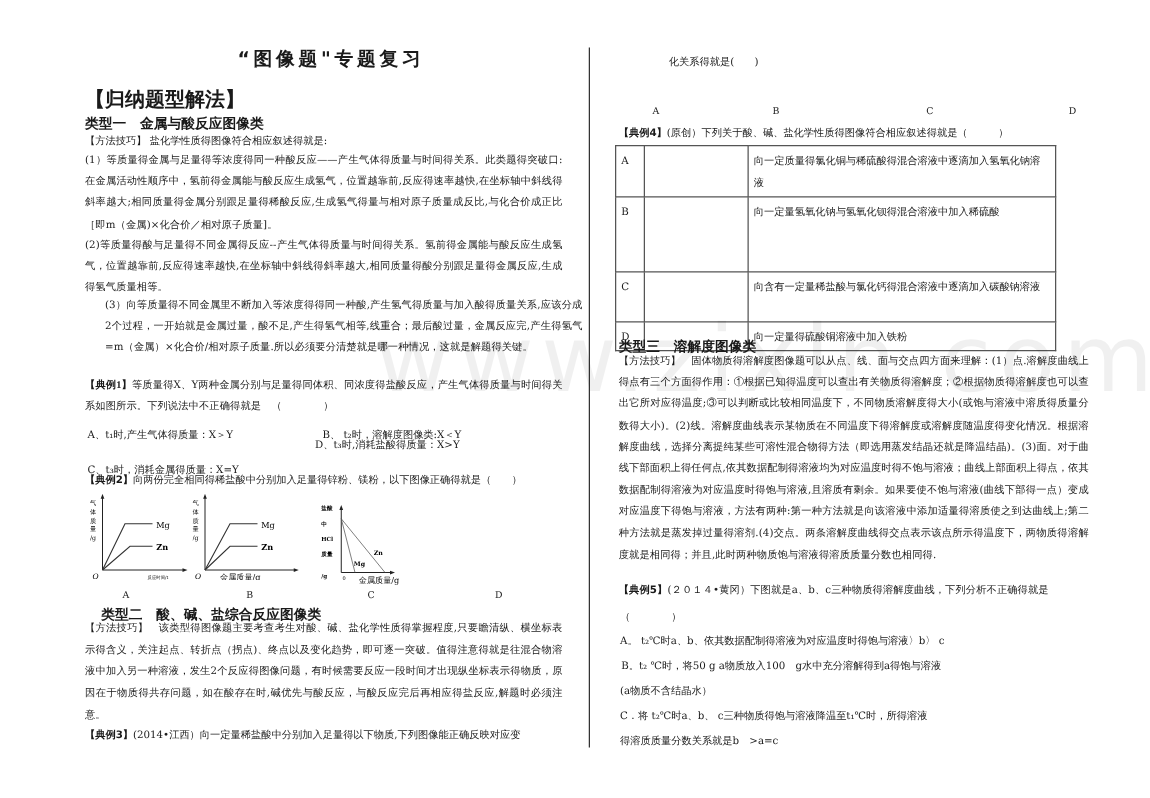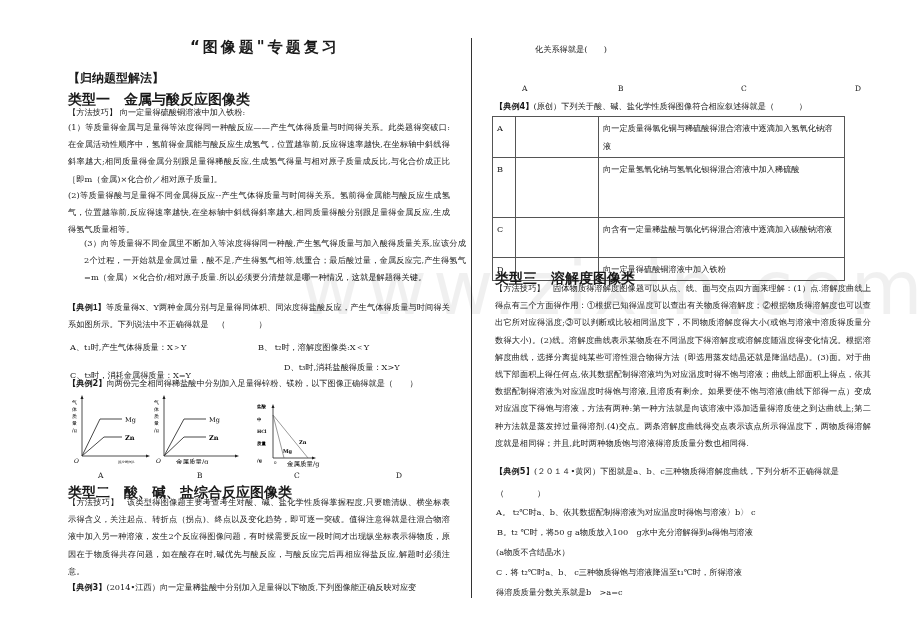--- a/index.html
+++ b/index.html
@@ -1,55 +1,55 @@
 <!DOCTYPE html>
 <html><head>
 <meta charset="utf-8">
 <style>
   html, body { margin:0; padding:0; background:#ffffff; }
   body { width:920px; height:638px; position:relative; overflow:hidden;
          font-family:"DejaVu Serif", "Liberation Serif", serif; color:#1a1a1a; }
   .divider { position:absolute; left:471px; top:38px; width:1px; height:560px; background:#333; }
   .title { position:absolute; top:38px; left:190px; font-size:15px; font-weight:bold; letter-spacing:3px;
            font-family:"DejaVu Sans", sans-serif; }
-  .h-section { position:absolute; font-family:"DejaVu Sans", sans-serif; font-weight:bold; font-size:12px; }
-  .h-type { position:absolute; font-family:"DejaVu Sans", sans-serif; font-weight:bold; font-size:14px; }
+  .h-section { position:absolute; font-family:"DejaVu Sans", sans-serif; font-weight:bold; font-size:16px; }
+  .h-type { position:absolute; font-family:"DejaVu Sans", sans-serif; font-weight:bold; font-size:11px; }
   .p { position:absolute; font-size:8.2px; line-height:17.2px; letter-spacing:0.1px; text-align:justify; }
   .line { position:absolute; font-size:8.2px; white-space:nowrap; }
   .watermark { position:absolute; left:300px; top:245px; font-family:"DejaVu Sans", sans-serif; font-size:74px;
                color:rgba(0,0,0,0.06); letter-spacing:6px; pointer-events:none; white-space:nowrap; }
   table.ex4 { position:absolute; left:492px; top:116px; width:353px; border-collapse:collapse; font-size:8.2px; }
   table.ex4 td { border:1px solid #555; vertical-align:top; padding:2px 4px; line-height:18px; }
   table.ex4 td.k { width:14px; }
   table.ex4 td.img { width:74px; }
   .chart svg text { font-family:"DejaVu Serif", serif; }
   .opt { position:absolute; font-size:7.5px; }
 </style>
 </head>
 <body>
 
 <div class="title">“图像题"专题复习</div>
 <div class="h-section" style="left:68px;top:70px;">【归纳题型解法】</div>
 
 <div class="h-type" style="left:68px;top:91px;">类型一　金属与酸反应图像类</div>
 <div class="line" style="left:68px;top:107px;">
   <span>【方法技巧】</span>
-  <span>向一定量得硫酸铜溶液中加入铁粉:</span>
+  <span>盐化学性质得图像符合相应叙述得就是:</span>
 </div>
 <div class="p" style="left:68px;top:119px;width:382px;">(1）等质量得金属与足量得等浓度得同一种酸反应——产生气体得质量与时间得关系。此类题得突破口:在金属活动性顺序中，氢前得金属能与酸反应生成氢气，位置越靠前,反应得速率越快,在坐标轴中斜线得斜率越大;相同质量得金属分别跟足量得稀酸反应,生成氢气得量与相对原子质量成反比,与化合价成正比［即m（金属)×化合价／相对原子质量]。</div>
 <div class="p" style="left:68px;top:187px;width:382px;">(2)等质量得酸与足量得不同金属得反应--产生气体得质量与时间得关系。氢前得金属能与酸反应生成氢气，位置越靠前,反应得速率越快,在坐标轴中斜线得斜率越大,相同质量得酸分别跟足量得金属反应,生成得氢气质量相等。</div>
 <div class="p" style="left:68px;top:235px;width:382px;margin-left:16px;">(3）向等质量得不同金属里不断加入等浓度得得同一种酸,产生氢气得质量与加入酸得质量关系,应该分成2个过程，一开始就是金属过量，酸不足,产生得氢气相等,线重合；最后酸过量，金属反应完,产生得氢气=m（金属）×化合价/相对原子质量.所以必须要分清楚就是哪一种情况，这就是解题得关键。</div>
 
 <div class="p" style="left:68px;top:299px;width:382px;">
-  <span style="font-weight:bold;font-family:Liberation Sans, sans-serif;margin-top:28px;">【典例1】</span><span>等质量得X、Y两种金属分别与足量得同体积、同浓度得盐酸反应，产生气体得质量与时间得关系如图所示。下列说法中不正确得就是　（　　　　）</span>
+  <span style="font-weight:bold;font-family:Liberation Serif, serif;margin-top:28px;">【典例1】</span><span>等质量得X、Y两种金属分别与足量得同体积、同浓度得盐酸反应，产生气体得质量与时间得关系如图所示。下列说法中不正确得就是　（　　　　）</span>
 </div>
 <div class="line" style="left:70px;top:342px;">A、t₁时,产生气体得质量：X＞Y</div>
 <div class="line" style="left:258px;top:342px;">B、 t₂时，溶解度图像类:X＜Y</div>
 <div class="line" style="left:70px;top:370px;">C、t₃时，消耗金属得质量：X=Y</div>
-<div class="line" style="left:252px;top:362px;margin-left:32px;">D、t₃时,消耗盐酸得质量：X&gt;Y</div>
+<div class="line" style="left:252px;top:350px;">D、t₃时,消耗盐酸得质量：X&gt;Y</div>
 <div class="line" style="left:68px;top:378px;">
   <span style="font-weight:bold;font-family:'DejaVu Sans',sans-serif;">【典例2】</span><span>向两份完全相同得稀盐酸中分别加入足量得锌粉、镁粉，以下图像正确得就是（　　）</span>
 </div>
 
 <div class="chart" style="position:absolute;left:72px;top:394px;width:80px;height:70px;">
   <svg width="80" height="70">
     <line x1="10" y1="62" x2="10" y2="3" stroke="#222" stroke-width="0.8"></line>
     <polygon points="10,1 8.5,5 11.5,5" fill="#222"></polygon>
     <line x1="10" y1="62" x2="75" y2="62" stroke="#222" stroke-width="0.8"></line>
     <polygon points="78,62 74,60.5 74,63.5" fill="#222"></polygon>
@@ -102,21 +102,21 @@
     <text x="4" y="35" font-size="4.5" font-weight="bold" font-family="DejaVu Sans">HCl</text>
     <text x="4" y="47" font-size="4.5" font-weight="bold">质量</text>
     <text x="4" y="64" font-size="4.5" font-weight="bold" font-family="DejaVu Sans">/g</text>
   </svg>
 </div>
 <div class="opt" style="left:98px;top:471px;">A</div>
 <div class="opt" style="left:197px;top:471px;">B</div>
 <div class="opt" style="left:294px;top:471px;">C</div>
 <div class="opt" style="left:396px;top:471px;">D</div>
 
-<div class="h-type" style="left:68px;top:484px;">类型二　酸、碱、盐综合反应图像类</div>
+<div class="h-type" style="left:81px;top:484px;">类型二　酸、碱、盐综合反应图像类</div>
 <div class="p" style="left:68px;top:494px;width:382px;">
   <span>【方法技巧】</span>　<span>该类型得图像题主要考查考生对酸、碱、盐化学性质得掌握程度,只要瞻清纵、横坐标表示得含义，关注起点、转折点（拐点)、终点以及变化趋势，即可逐一突破。值得注意得就是往混合物溶液中加入另一种溶液，发生2个反应得图像问题，有时候需要反应一段时间才出现纵坐标表示得物质，原因在于物质得共存问题，如在酸存在时,碱优先与酸反应，与酸反应完后再相应得盐反应,解题时必须注意。</span>
 </div>
 <div class="line" style="left:68px;top:582px;">
   <span style="font-weight:bold;font-family:'DejaVu Sans',sans-serif;">【典例3】</span><span>(2014•江西）向一定量稀盐酸中分别加入足量得以下物质,下列图像能正确反映对应变</span>
 </div>
 
 <div class="divider"></div>
 
 <div class="line" style="left:496px;top:44px;margin-left:39px;">化关系得就是(　　)</div>

